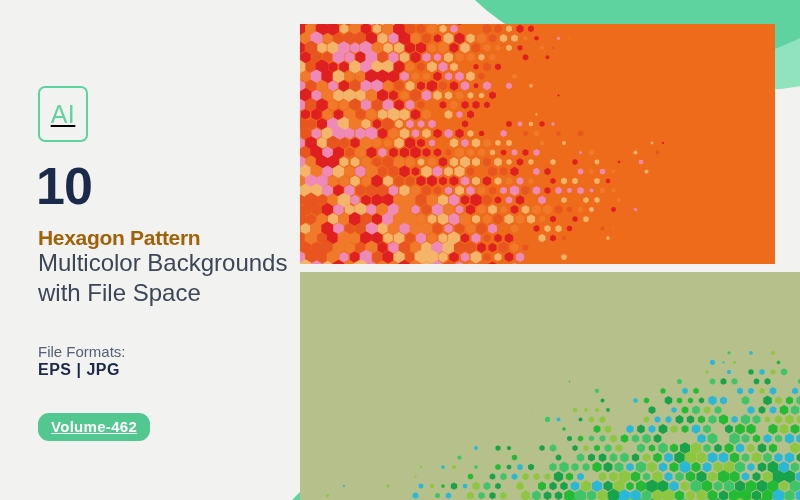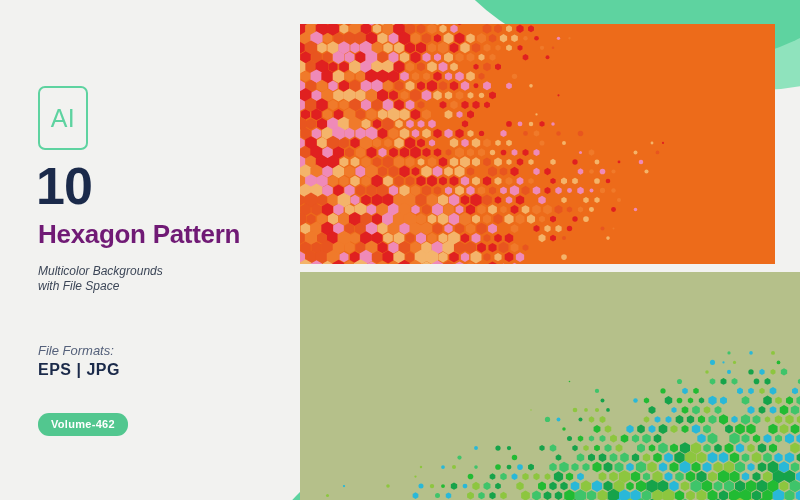--- a/index.html
+++ b/index.html
@@ -48,86 +48,86 @@
   
   #left-col {
     position: absolute;
     left: 36px; top: 0;
     width: 258px;
     height: 500px;
   }
   #ai-badge {
     position: absolute;
     left: 2px; top: 86px;
-    width: 50px; height: 64px;
+    width: 50px; height: 56px;
     border: 2px solid #5ed3a0;
     border-radius: 7px;
     box-sizing: border-box;
     display: flex;
     align-items: center;
     justify-content: center;
+    text-decoration: underline;
   }
   #ai-badge-label {
     color: #5ed3a0;
     font-size: 25px;
     letter-spacing: 0.5px;
     font-family: "Liberation Sans", sans-serif;
   }
   #count {
     position: absolute;
     left: 0; top: 160px;
     font-size: 52px;
     font-weight: bold;
     color: #1b2a4a;
     letter-spacing: -1px;
     line-height: 1;
   }
   #title {
     position: absolute;
-    left: 2px; top: 221px;
-    font-size: 26px;
+    left: 2px; top: 227px;
+    font-size: 21px;
     font-weight: bold;
-    color: #701a75;
+    color: #a16207;
     letter-spacing: -0.3px;
     line-height: 1.05;
   }
   #subtitle {
     position: absolute;
-    left: 2px; top: 264px;
-    font-size: 12px;
+    left: 2px; top: 248px;
+    font-size: 24px;
     color: #3c4657;
     line-height: 1.25;
     width: 250px;
-    font-style: italic;
   }
   #formats-label {
     position: absolute;
     left: 2px; top: 343px;
-    font-size: 13px;
+    font-size: 15px;
     color: #54607a;
-    font-style: italic;
   }
   #formats-value {
     position: absolute;
     left: 2px; top: 361px;
     font-size: 16px;
     font-weight: bold;
     color: #1b2a4a;
     letter-spacing: 0.5px;
   }
   #volume-badge {
     position: absolute;
     left: 2px; top: 413px;
     background: #52c78f;
     color: #ffffff;
-    font-size: 11px;
+    font-size: 15px;
     font-weight: bold;
     letter-spacing: 0.3px;
     padding: 5px 13px 6px 13px;
     border-radius: 11px;
+    text-decoration: underline;
   }
 
   
   .panel {
     position: absolute;
     overflow: hidden;
   }
   #panel-orange {
     left: 300px; top: 24px;
     width: 475px; height: 240px;

